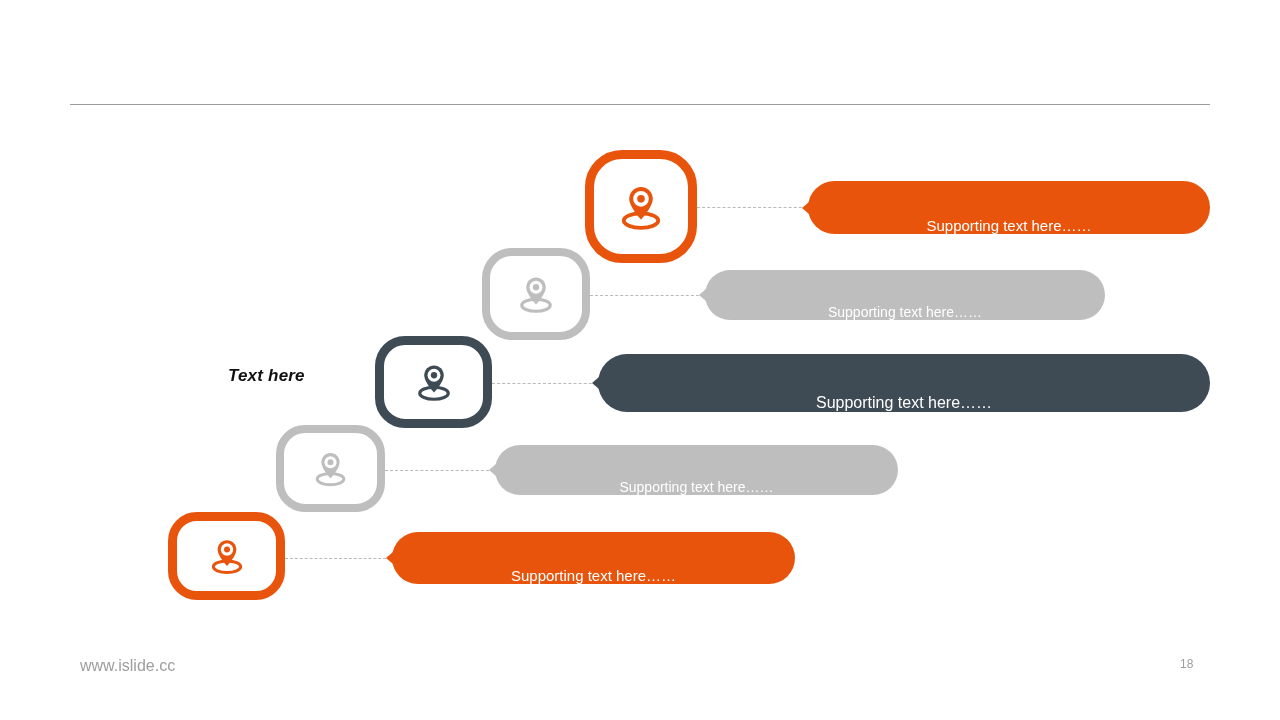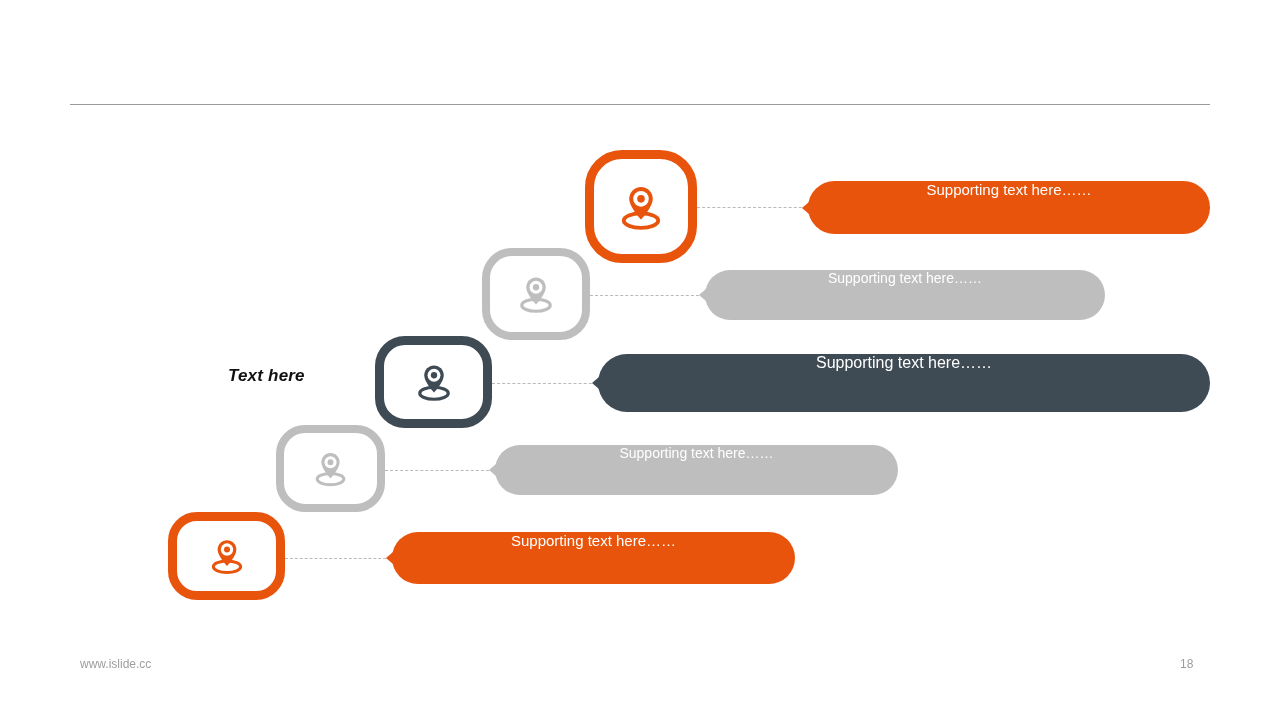--- a/index.html
+++ b/index.html
@@ -44,40 +44,40 @@
     position:absolute;
     height:0;
     border-top:1px dashed #b9b9b9;
     z-index:1;
   }
 
   
   .pill{
     position:absolute;
     box-sizing:border-box;
-    display:flex;align-items:flex-start;justify-content:center;
+    display:flex;align-items:flex-end;justify-content:center;
     color:#ffffff;
     white-space:nowrap;
     z-index:3;
   }
   
   .pill .notch{
     position:absolute;left:-6px;top:50%;
     width:0;height:0;
     transform:translateY(-50%);
     border-top:6px solid transparent;
     border-bottom:6px solid transparent;
     border-right:7px solid currentColor;
   }
   .pill .pill-label{position:relative;z-index:2;}
 
   
   .footer-url{
     position:absolute;left:80px;top:657px;
-    font-size:12px;color:#9d9d9d;
+    font-size:16px;color:#9d9d9d;
   }
   .footer-page{
     position:absolute;left:1180px;top:657px;
     font-size:12px;color:#9d9d9d;
   }
 </style>
 </head>
 <body>
 
 <div id="slide">

